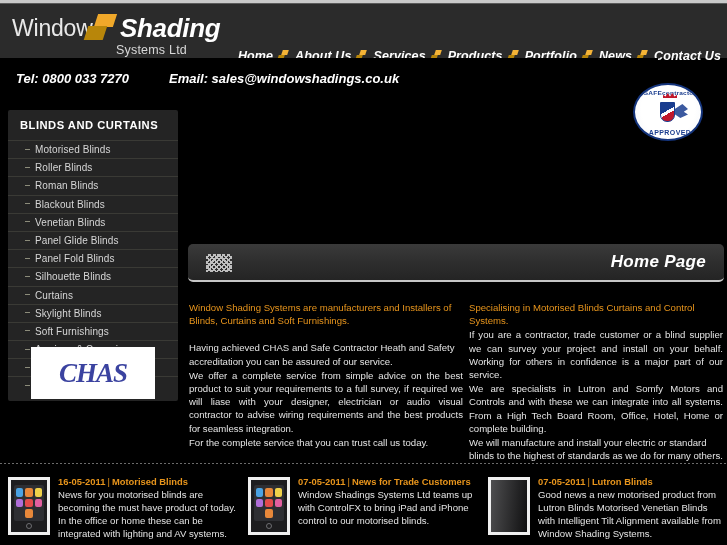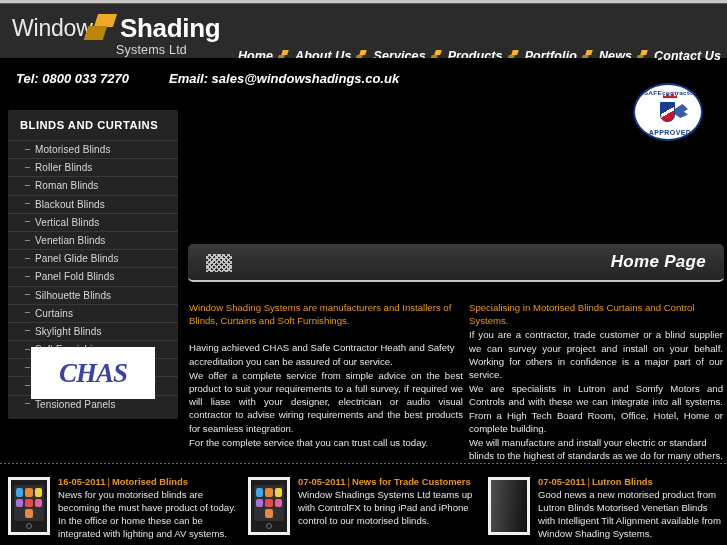--- a/index.html
+++ b/index.html
@@ -27,21 +27,21 @@
     font-weight: 400; line-height: 30px;
   }
   .logo-mark { position: absolute; left: 72px; top: 1px; width: 32px; height: 28px; }
   .logo-mark i { position: absolute; display: block; }
   .logo-mark .sq-a { left: 12px; top: 0; width: 19px; height: 13px; background: #f0a82a;
     transform: skewX(-18deg); }
   .logo-mark .sq-b { left: 2px; top: 12px; width: 19px; height: 14px; background: #b8860a;
     transform: skewX(-18deg); }
   .logo-shading {
     position: absolute; left: 108px; top: -1px;
-    font-size: 26px; font-weight: bold; color: #fff;
+    font-size: 26px; font-weight: bold; font-style: italic; color: #fff;
     line-height: 32px; letter-spacing: -0.3px;
   }
   .logo-sub {
     position: absolute; left: 104px; top: 30px;
     font-size: 12.5px; color: #d8d8d8; letter-spacing: 0.2px;
   }
 
   .nav { position: absolute; right: 4px; top: 21px; display: flex; align-items: center; margin-top: 24px; }
   .nav-item {
     font-size: 12.5px; font-weight: bold; font-style: italic; color: #ffffff;
@@ -277,21 +277,20 @@
     <div class="b-bot">APPROVED</div>
   </div>
 
   <div class="sidebar">
     <div class="sb-title">BLINDS AND CURTAINS</div>
 
     <div class="sb-item"><span class="dash"></span><span>Motorised Blinds</span></div>
     <div class="sb-item"><span class="dash"></span><span>Roller Blinds</span></div>
     <div class="sb-item"><span class="dash"></span><span>Roman Blinds</span></div>
     <div class="sb-item"><span class="dash"></span><span>Blackout Blinds</span></div>
-    <div class="sb-item"><span class="dash"></span><span>Vertical Blinds</span></div>
     <div class="sb-item"><span class="dash"></span><span>Venetian Blinds</span></div>
     <div class="sb-item"><span class="dash"></span><span>Panel Glide Blinds</span></div>
     <div class="sb-item"><span class="dash"></span><span>Panel Fold Blinds</span></div>
     <div class="sb-item"><span class="dash"></span><span>Silhouette Blinds</span></div>
     <div class="sb-item"><span class="dash"></span><span>Curtains</span></div>
     <div class="sb-item"><span class="dash"></span><span>Skylight Blinds</span></div>
     <div class="sb-item"><span class="dash"></span><span>Soft Furnishings</span></div>
     <div class="sb-item"><span class="dash"></span><span>Awnings &amp; Canopies</span></div>
     <div class="sb-item"><span class="dash"></span><span>Strand Curtains</span></div>
     <div class="sb-item"><span class="dash"></span><span>Tensioned Panels</span></div>

